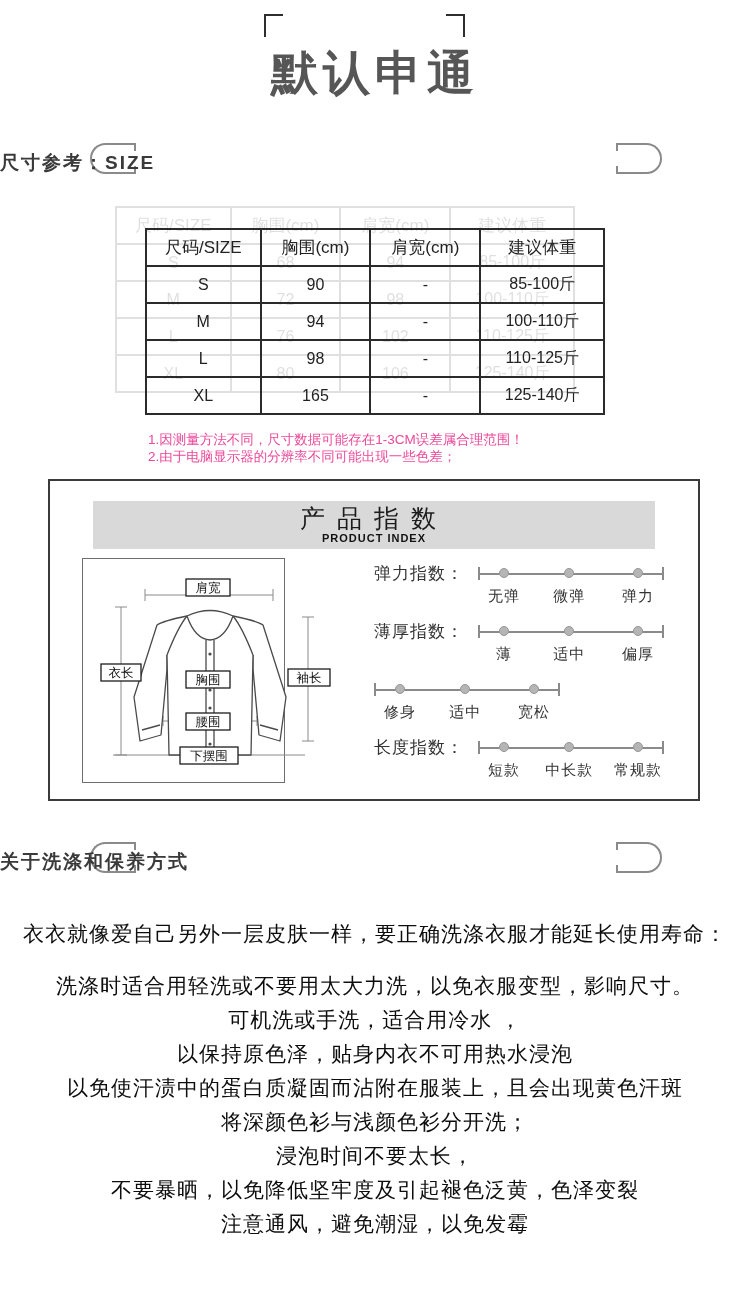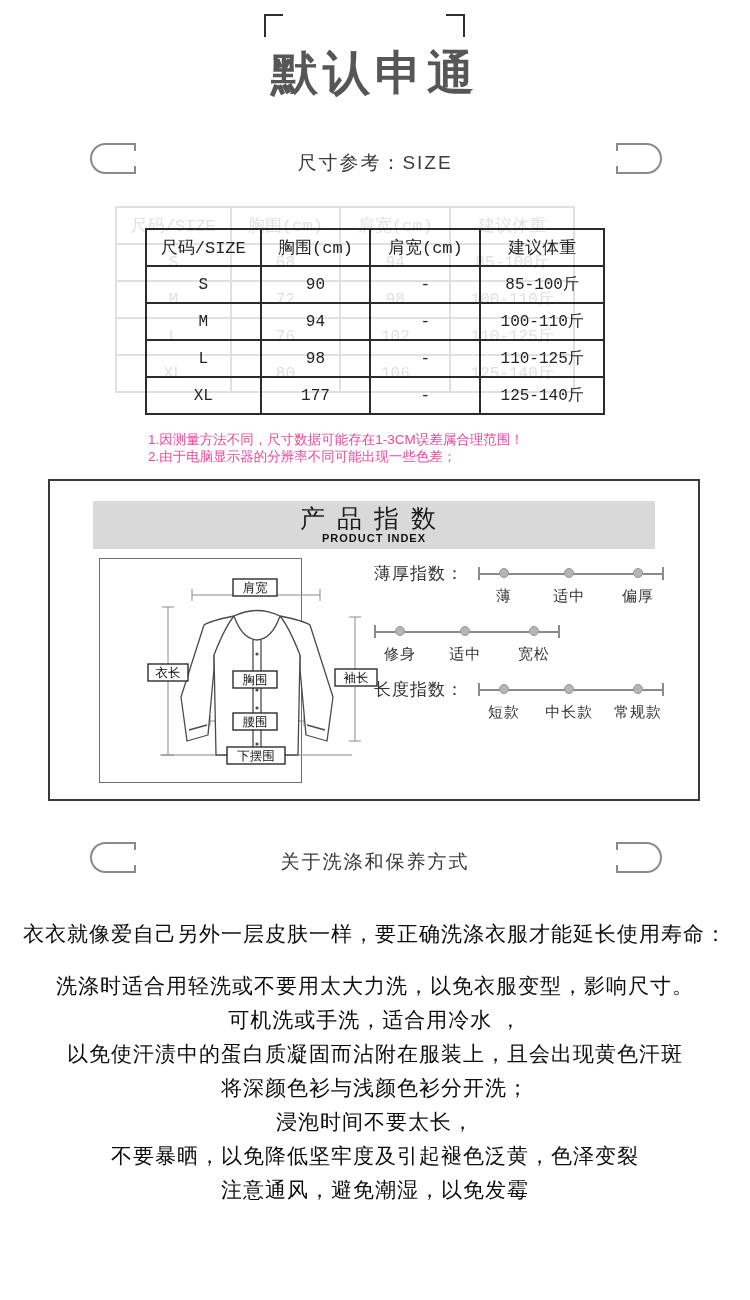--- a/index.html
+++ b/index.html
@@ -17,34 +17,34 @@
   h1.main-title {
     margin-top:44px; text-align:center;
     font-size:47px; font-weight:bold; letter-spacing:5px;
     color:#565656; line-height:58px;
   }
 
   
   .section-heading { position:relative; height:46px; }
   .section-heading .heading-text {
     position:absolute; left:0; right:0; top:12px;
-    text-align:center; font-size:19px; color:#3a3a3a; letter-spacing:2px;
+    font-size:19px; color:#3a3a3a; letter-spacing:2px;font-weight:bold;
   }
   .deco { position:absolute; width:46px; height:31px; top:5px; border:2px solid #8a8a8a; }
   .deco-left  { left:90px;  border-right:none; border-radius:16px 0 0 16px; }
   .deco-right { right:88px; border-left:none;  border-radius:0 16px 16px 0; }
   .deco-left::before  { content:""; position:absolute; right:0; top:-2px;  width:2px; height:8px; background:#8a8a8a; }
   .deco-left::after   { content:""; position:absolute; right:0; bottom:-2px; width:2px; height:8px; background:#8a8a8a; }
   .deco-right::before { content:""; position:absolute; left:0; top:-2px;  width:2px; height:8px; background:#8a8a8a; }
   .deco-right::after  { content:""; position:absolute; left:0; bottom:-2px; width:2px; height:8px; background:#8a8a8a; }
   .heading-size { margin-top:36px; }
   .heading-care { margin-top:36px; }
 
   
-  .table-wrap { position:relative; width:460px; margin:44px auto 16px;font-family:Liberation Mono, monospace; }
+  .table-wrap { position:relative; width:460px; margin:44px auto 16px; }
   table.size-table { border-collapse:collapse; width:460px; table-layout:fixed; background:transparent; }
   .size-table th, .size-table td {
     border:2px solid #2b2b2b; height:37px; text-align:center;
     font-weight:normal; color:#222;
   }
   .size-table th { font-size:17px; }
   .size-table td { font-size:16px; }
   .col-size{width:25%}.col-bust{width:24%}.col-shoulder{width:24%}.col-weight{width:27%}
   .ghost-layer { position:absolute; left:-30px; top:-22px; width:460px; opacity:0.14; pointer-events:none; }
 
@@ -56,22 +56,22 @@
     position:relative; margin:14px 0 0 48px;
     width:652px; height:322px; border:2px solid #3a3a3a; background:#fff;
   }
   .index-header {
     margin:20px auto 16px; width:562px; height:48px; background:#d9d9d9;
     text-align:center; padding-top:4px;
   }
   .index-header .cn { font-size:25px; letter-spacing:12px; color:#1c1c1c; line-height:27px; }
   .index-header .en { font-size:11px; font-weight:bold; letter-spacing:1px; color:#111; line-height:13px; }
   .garment-box {
-    position:absolute; left:49px; top:77px; width:203px; height:225px;
-    border:1px solid #6e6e6e; background:#fff;padding-left:30px;
+    position:absolute; left:32px; top:77px; width:203px; height:225px;
+    border:1px solid #6e6e6e; background:#fff;
   }
   .scales { position:absolute; left:324px; top:82px; width:322px; }
   .scale-row { display:flex; height:44px; margin-bottom:14px; }
   .scale-label { width:104px; font-size:17px; letter-spacing:1px; color:#333; line-height:22px; white-space:nowrap; }
   .scale { position:relative; width:186px; height:44px; }
   .scale .line { position:absolute; left:0; right:0; top:10px; height:2px; background:#8a8a8a; }
   .scale .tick { position:absolute; top:4px; width:2px; height:13px; background:#8a8a8a; }
   .tick-l{left:0} .tick-r{right:0}
   .scale .dot {
     position:absolute; top:5px; width:10px; height:10px; border-radius:50%;
@@ -163,21 +163,21 @@
         <td>100-110斤</td>
       </tr>
       <tr>
         <td>L</td>
         <td>98</td>
         <td>-</td>
         <td>110-125斤</td>
       </tr>
       <tr>
         <td>XL</td>
-        <td>177</td>
+        <td>165</td>
         <td>-</td>
         <td>125-140斤</td>
       </tr>
     </tbody>
       </table>
   </div>
 
   <div class="notes">
     <div>1.因测量方法不同，尺寸数据可能存在1-3CM误差属合理范围！</div>
     <div>2.由于电脑显示器的分辨率不同可能出现一些色差；</div>
@@ -247,20 +247,34 @@
           <text x="125" y="125">胸围</text>
           <text x="226" y="123">袖长</text>
           <text x="125" y="167">腰围</text>
           <text x="126" y="201">下摆围</text>
         </g>
       </svg>
     </div>
 
     <div class="scales">
 
+      <div class="scale-row">
+        <span class="scale-label">弹力指数：</span>
+        <div class="scale">
+          <div class="line"></div>
+          <span class="tick tick-l"></span>
+          <span class="tick tick-r"></span>
+          <span class="dot" style="left:14%"></span>
+          <span class="dot" style="left:49%"></span>
+          <span class="dot" style="left:86%"></span>
+          <span class="opt" style="left:14%">无弹</span>
+          <span class="opt" style="left:49%">微弹</span>
+          <span class="opt" style="left:86%">弹力</span>
+        </div>
+      </div>
 
       <div class="scale-row">
         <span class="scale-label">薄厚指数：</span>
         <div class="scale">
           <div class="line"></div>
           <span class="tick tick-l"></span>
           <span class="tick tick-r"></span>
           <span class="dot" style="left:14%"></span>
           <span class="dot" style="left:49%"></span>
           <span class="dot" style="left:86%"></span>
@@ -306,20 +320,21 @@
     <span class="deco deco-left"></span>
     <div class="heading-text">关于洗涤和保养方式</div>
     <span class="deco deco-right"></span>
   </div>
 
   <div class="care-text">
     <div class="care-intro">衣衣就像爱自己另外一层皮肤一样，要正确洗涤衣服才能延长使用寿命：</div>
     <div class="care-lines">
       <div class="care-line">洗涤时适合用轻洗或不要用太大力洗，以免衣服变型，影响尺寸。</div>
       <div class="care-line">可机洗或手洗，适合用冷水 ，</div>
+      <div class="care-line">以保持原色泽，贴身内衣不可用热水浸泡</div>
       <div class="care-line">以免使汗渍中的蛋白质凝固而沾附在服装上，且会出现黄色汗斑</div>
       <div class="care-line">将深颜色衫与浅颜色衫分开洗；</div>
       <div class="care-line">浸泡时间不要太长，</div>
       <div class="care-line">不要暴晒，以免降低坚牢度及引起褪色泛黄，色泽变裂</div>
       <div class="care-line">注意通风，避免潮湿，以免发霉</div>
     </div>
   </div>
 
 </div>
 

